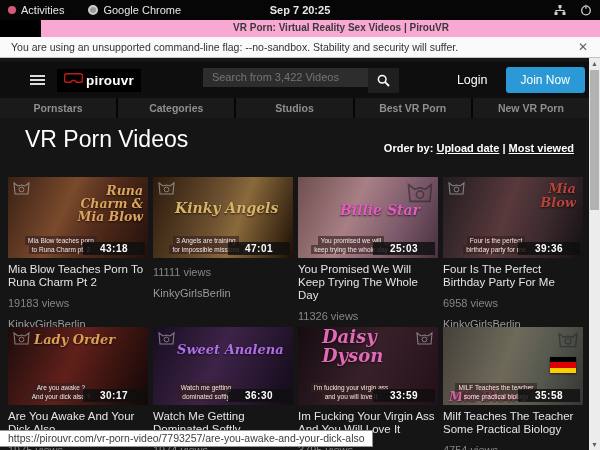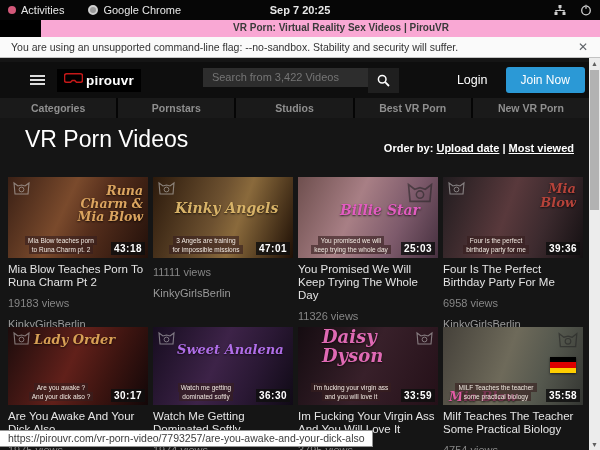--- a/index.html
+++ b/index.html
@@ -69,21 +69,21 @@
   .row1 { top:119px; }
   .row2 { top:269px; }
   .card { width:140px; }
   .thumb { position:relative; width:140px; height:81px; overflow:hidden; cursor:pointer; }
   .row2 .thumb { height:78px; }
   .vtitle { margin-top:5px; color:#e4e4e4; font-size:11.5px; line-height:13px; cursor:pointer; }
   .views { margin-top:8px; color:#868686; font-size:11px; }
   .studio { margin-top:9px; color:#9a9a9a; font-size:11px; cursor:pointer; }
 
   .dur { position:absolute; right:3px; bottom:3px; background:rgba(15,15,15,.82); color:#fff;
-    font-size:10px; font-weight:bold; padding:1px 3px; letter-spacing:.5px; }
+    font-size:10px; font-weight:bold; padding:1px 17px; letter-spacing:.5px; }
   .name { position:absolute; font-family:"DejaVu Serif", serif; font-style:italic;
     font-weight:bold; text-shadow:0 1px 2px rgba(0,0,0,.7); line-height:1.05; }
   .caps { position:absolute; bottom:4px; left:0; right:34px; text-align:center;
     font-size:6.5px; color:#f0e8e0; line-height:9px; }
   .caps span { background:rgba(55,30,30,.62); padding:0 3px; display:inline-block; }
   .catmask { position:absolute; left:5px; top:3px; opacity:.55; }
   .mask-right .catmask { left:auto; right:5px; }
   .flag { position:absolute; right:7px; top:30px; width:26px; height:16px;
     box-shadow:0 1px 2px rgba(0,0,0,.6); }
   .flag i { display:block; height:33.3%; }
@@ -190,22 +190,22 @@
             <circle cx="5.2" cy="5.2" r="3.8" fill="none" stroke="#fff" stroke-width="1.5"></circle>
             <line x1="8.2" y1="8.2" x2="12" y2="12" stroke="#fff" stroke-width="1.8"></line>
           </svg>
       </button>
     </span>
     <span class="login">Login</span>
     <button class="join-btn">Join Now</button>
   </div>
 
   <div class="nav-bar">
+    <span class="nav-item">Pornstars</span>
     <span class="nav-item">Categories</span>
-    <span class="nav-item">Pornstars</span>
     <span class="nav-item">Studios</span>
     <span class="nav-item">Best VR Porn</span>
     <span class="nav-item">New VR Porn</span>
   </div>
 
   <h1 class="page-title">VR Porn Videos</h1>
   <div class="order-by">
     <span>Order by:</span>
     <a>Upload date</a>
     <span>|</span>

